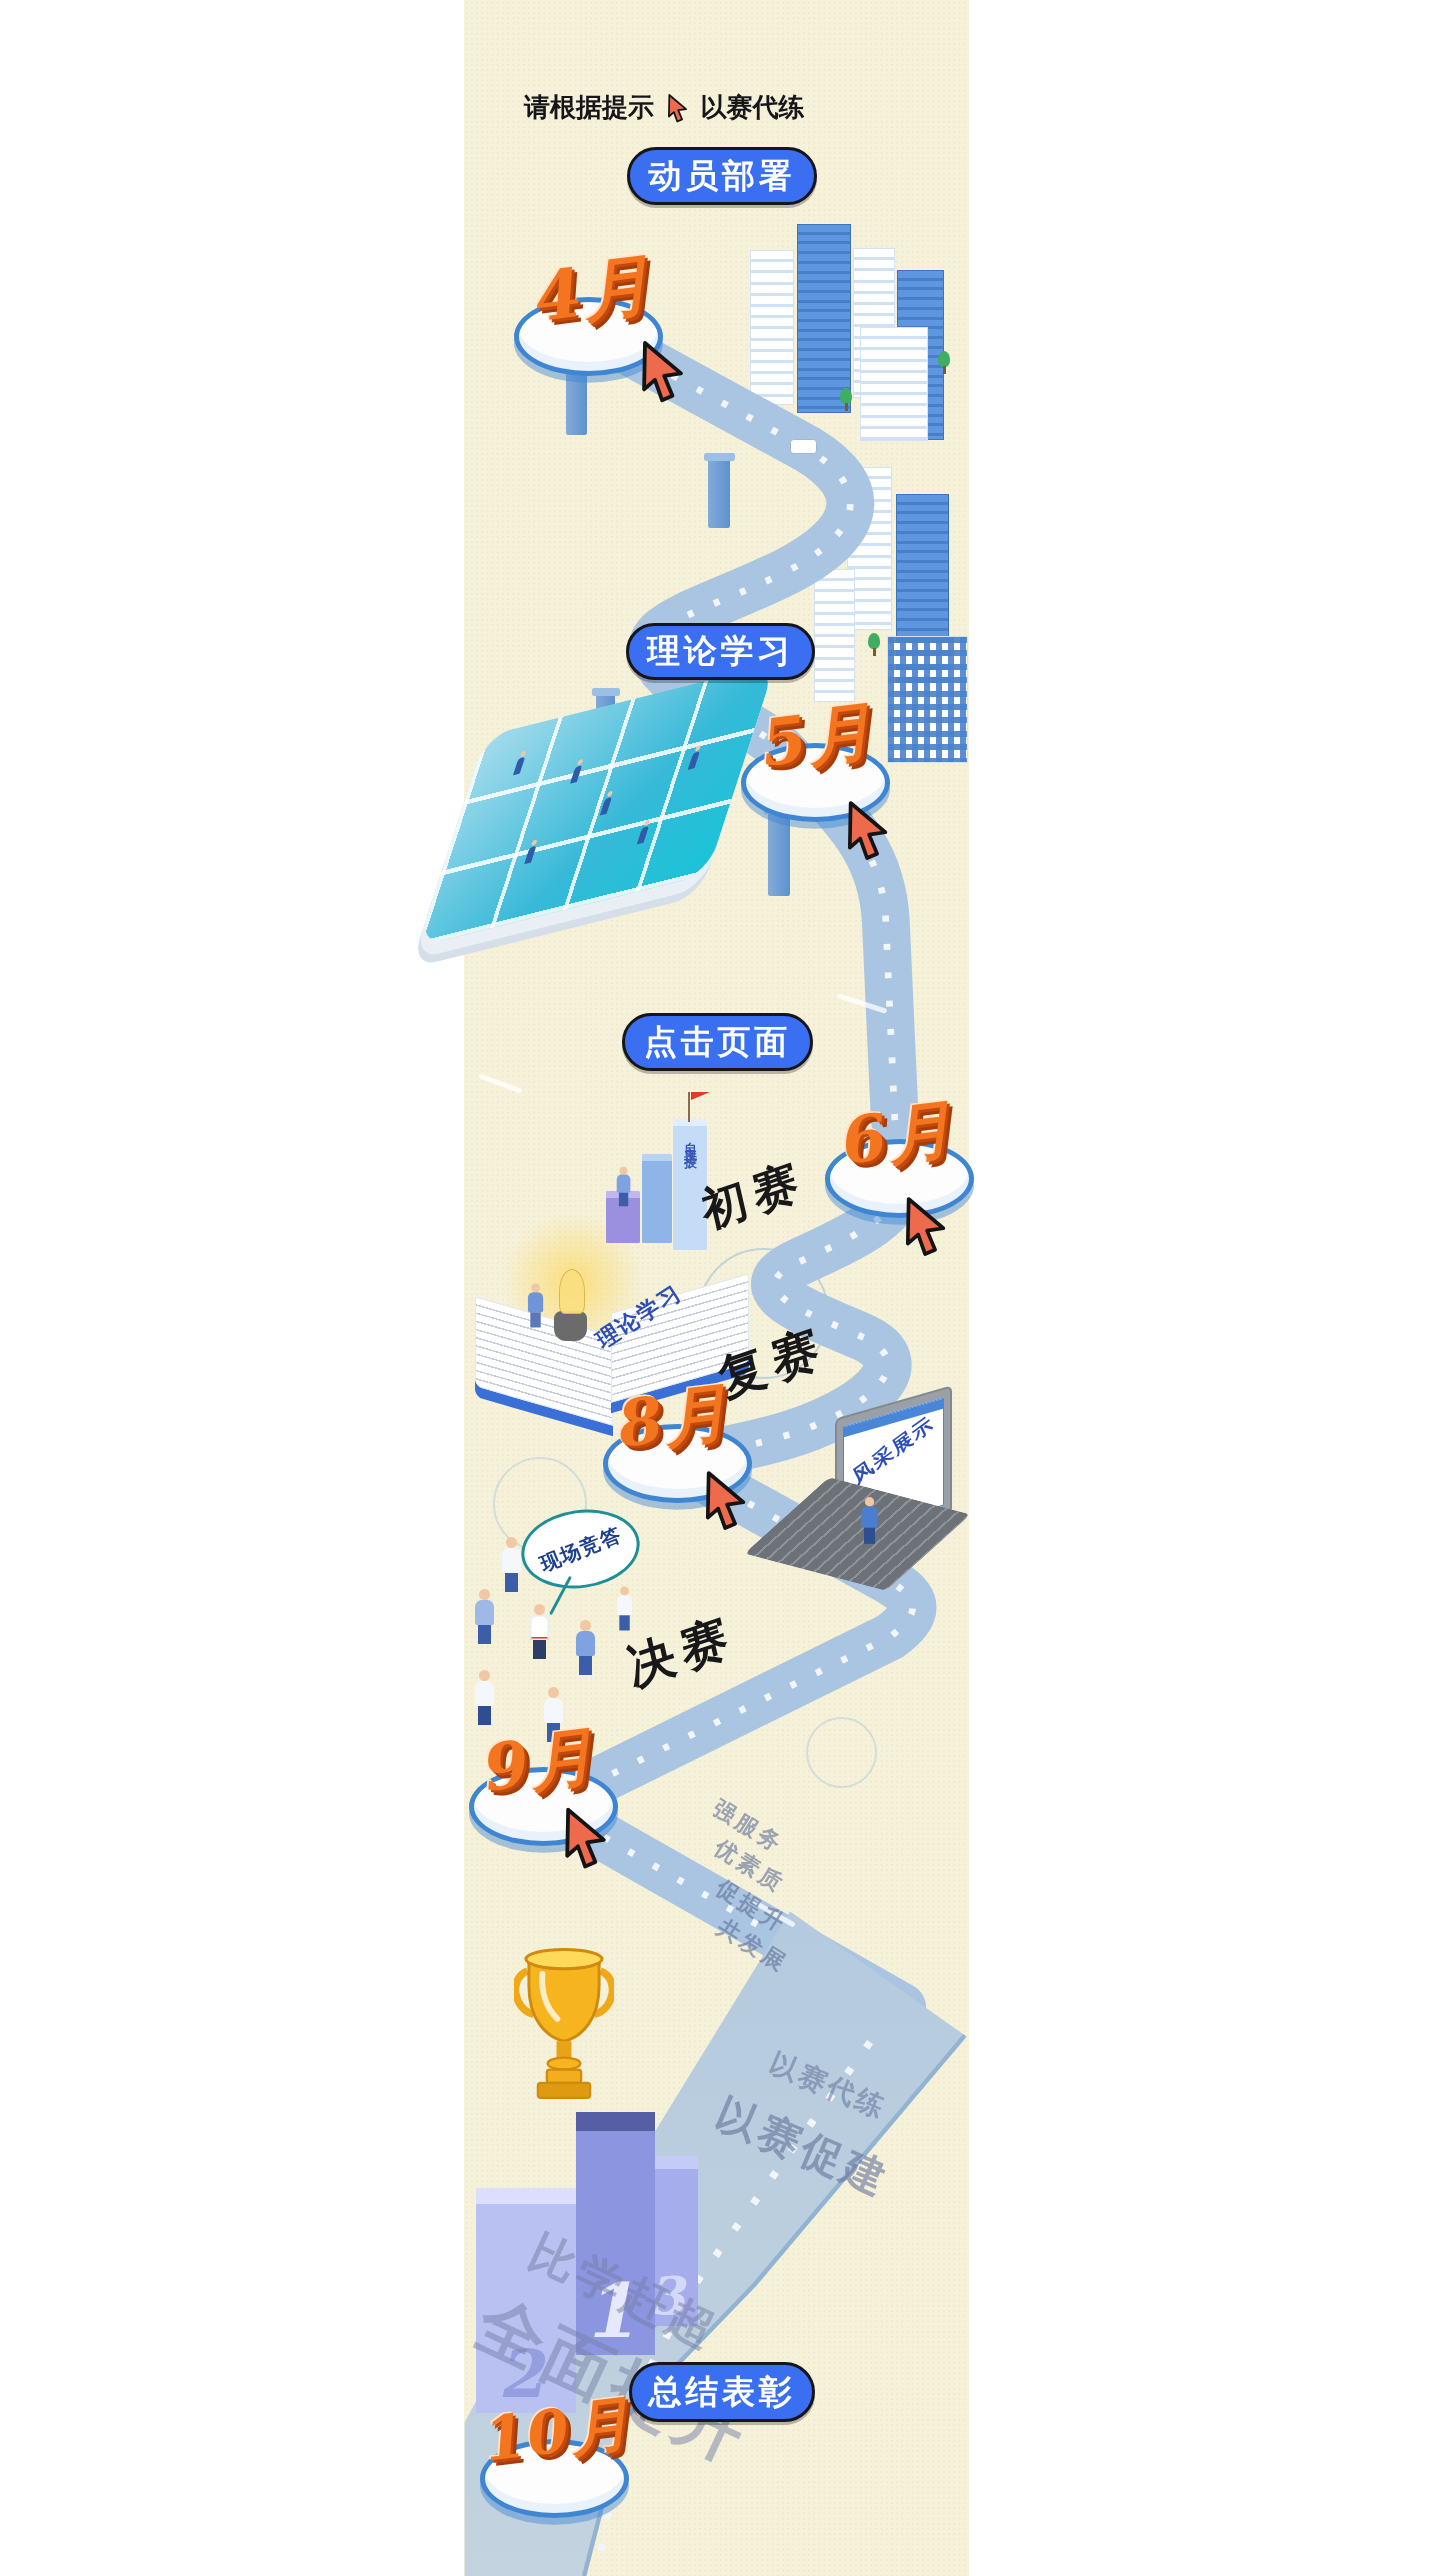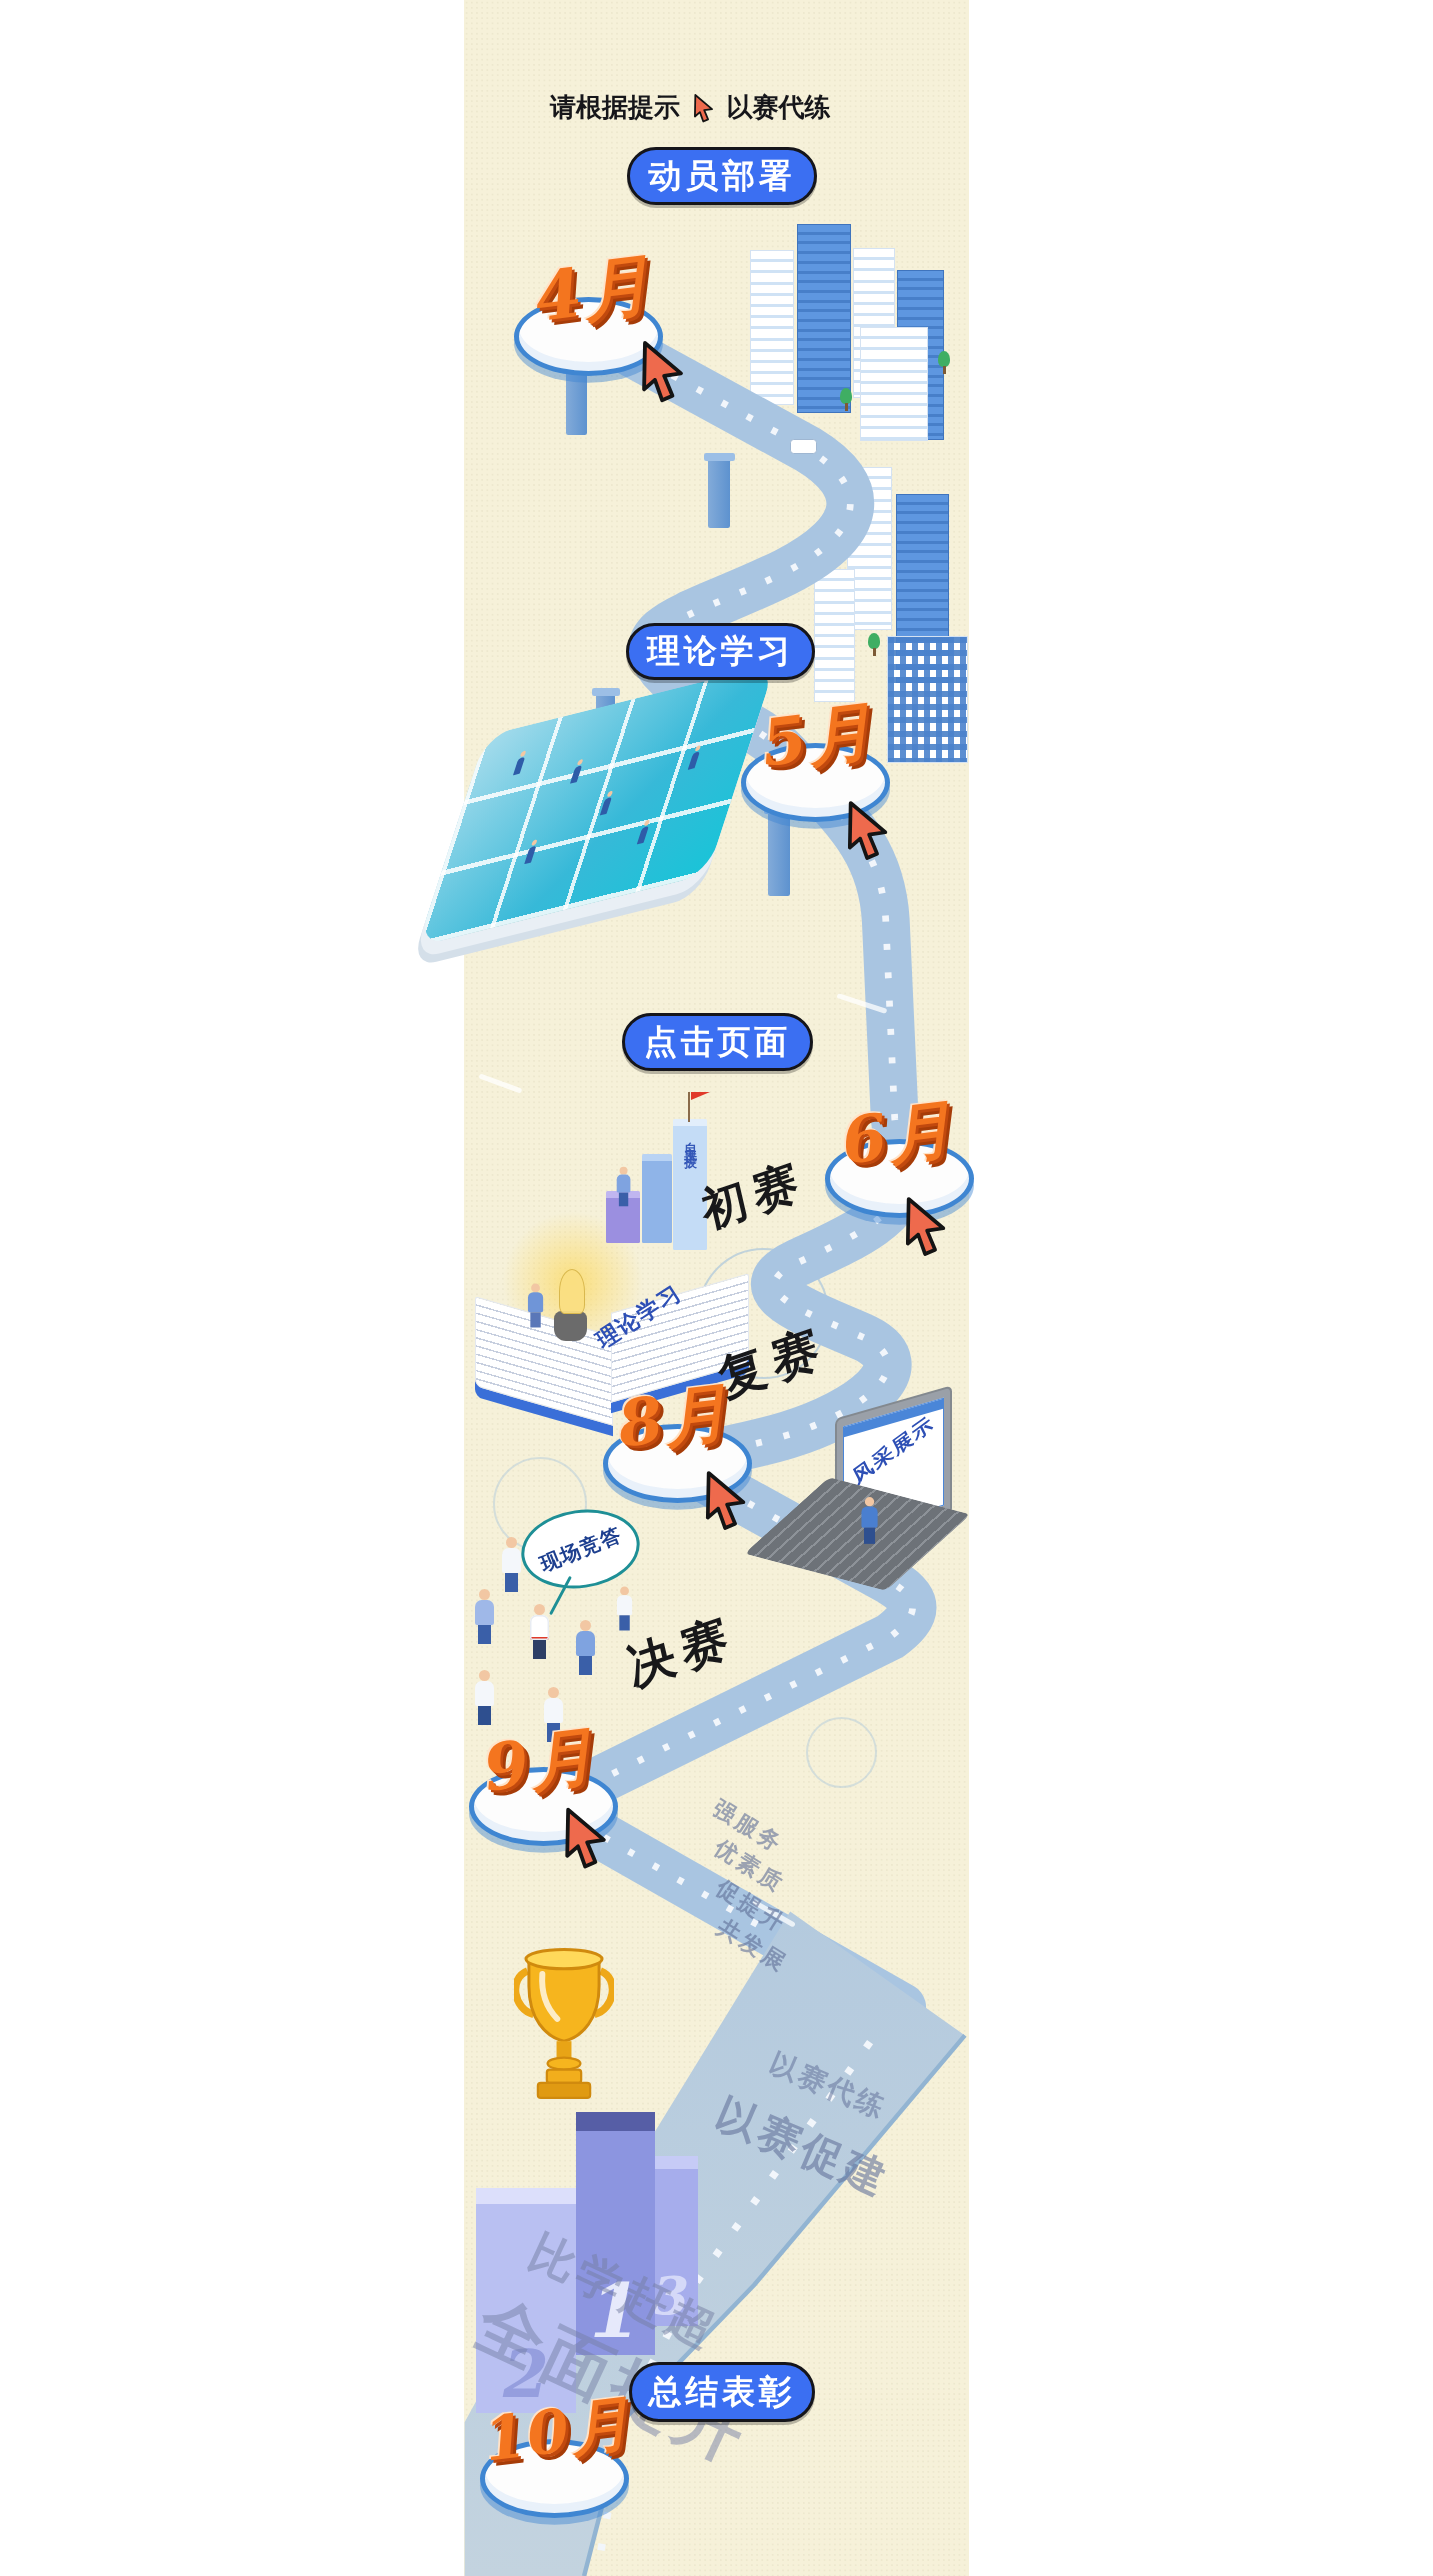--- a/index.html
+++ b/index.html
@@ -147,21 +147,21 @@
     <polyline points="1292,2726 1010,3060 836,3240 782,3450" fill="none" stroke="#92b4d2" stroke-width="6"></polyline>
     <path d="M1165 2735 L1060 2880 L930 3060 L838 3230 L802 3430" fill="none" stroke="#f2f6fb" stroke-width="10" stroke-dasharray="9 34"></path>
   </svg>
 
   <div class="abs" style="left:790px;top:439px;width:25.4px;height:13.4px;background:#fff;border:1.5px solid #9fb7d2;border-radius:3.7px;z-index:3;"></div>
 
   <div class="glint" style="left:836px;top:1001px;width:52px;transform:rotate(18deg);"></div>
   <div class="glint" style="left:478px;top:1081px;width:45px;transform:rotate(20deg);"></div>
   <div class="glint" style="left:750px;top:1911px;width:48px;transform:rotate(30deg);"></div>
 
-  <div class="instruction" style="left:550px;top:90px;">
+  <div class="instruction" style="left:524px;top:90px;">
     <span>请根据提示</span>
     <svg class="cursor" style="position:static;" width="25.4" height="31" viewBox="0 0 34 42">
         <use href="#cur"></use>
       </svg>
     <span>以赛代练</span>
   </div>
 
   <div class="pill" style="left:627px;top:147px;width:184px;height:52px;">
       <span>动员部署</span>
     </div>

